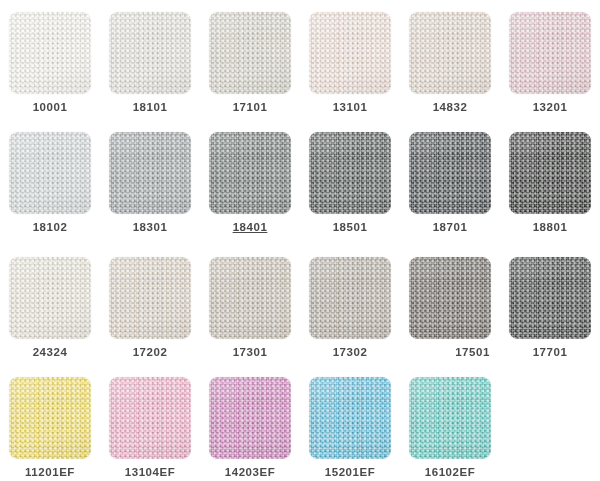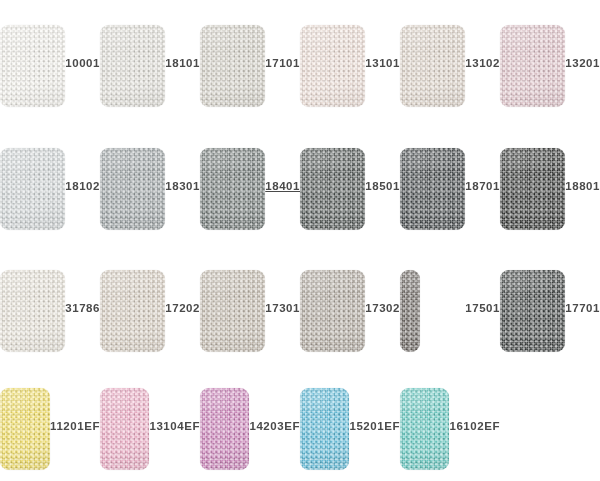--- a/index.html
+++ b/index.html
@@ -24,21 +24,21 @@
     display: grid;
     grid-template-columns: repeat(6, 100px);
     grid-template-rows: 120px 125px 120px 116px;
     align-content: start;
   }
 
   .swatch-cell {
     position: relative;
     width: 100px;
     display: flex;
-    flex-direction: row;
+    flex-direction: column;
     align-items: center;
   }
 
   .swatch-chip {
     position: relative;
     width: 82px;
     height: 82px;
     margin-top: 12px;
     border-radius: 9px;
     overflow: hidden;
@@ -142,21 +142,21 @@
         <span class="sheen"></span>
       </div>
       <div class="swatch-label" style="color: rgb(74, 74, 74);">13101</div>
     </div>
     <div class="swatch-cell">
       <div class="swatch-chip" style="background-color: rgb(227, 216, 205);">
         <span class="weave"></span>
         <span class="weave-dots"></span>
         <span class="sheen"></span>
       </div>
-      <div class="swatch-label" style="color: rgb(74, 74, 74);">13102</div>
+      <div class="swatch-label" style="color: rgb(74, 74, 74);">14832</div>
     </div>
     <div class="swatch-cell">
       <div class="swatch-chip" style="background-color: rgb(229, 199, 205);">
         <span class="weave"></span>
         <span class="weave-dots"></span>
         <span class="sheen"></span>
       </div>
       <div class="swatch-label" style="color: rgb(74, 74, 74);">13201</div>
     </div>
     <div class="swatch-cell">
@@ -206,21 +206,21 @@
         <span class="sheen"></span>
       </div>
       <div class="swatch-label" style="color: rgb(74, 74, 74);">18801</div>
     </div>
     <div class="swatch-cell">
       <div class="swatch-chip" style="background-color: rgb(236, 231, 220);">
         <span class="weave"></span>
         <span class="weave-dots"></span>
         <span class="sheen"></span>
       </div>
-      <div class="swatch-label" style="color: rgb(74, 74, 74);">31786</div>
+      <div class="swatch-label" style="color: rgb(74, 74, 74);">24324</div>
     </div>
     <div class="swatch-cell">
       <div class="swatch-chip" style="background-color: rgb(220, 210, 197);">
         <span class="weave"></span>
         <span class="weave-dots"></span>
         <span class="sheen"></span>
       </div>
       <div class="swatch-label" style="color: rgb(74, 74, 74);">17202</div>
     </div>
     <div class="swatch-cell">

